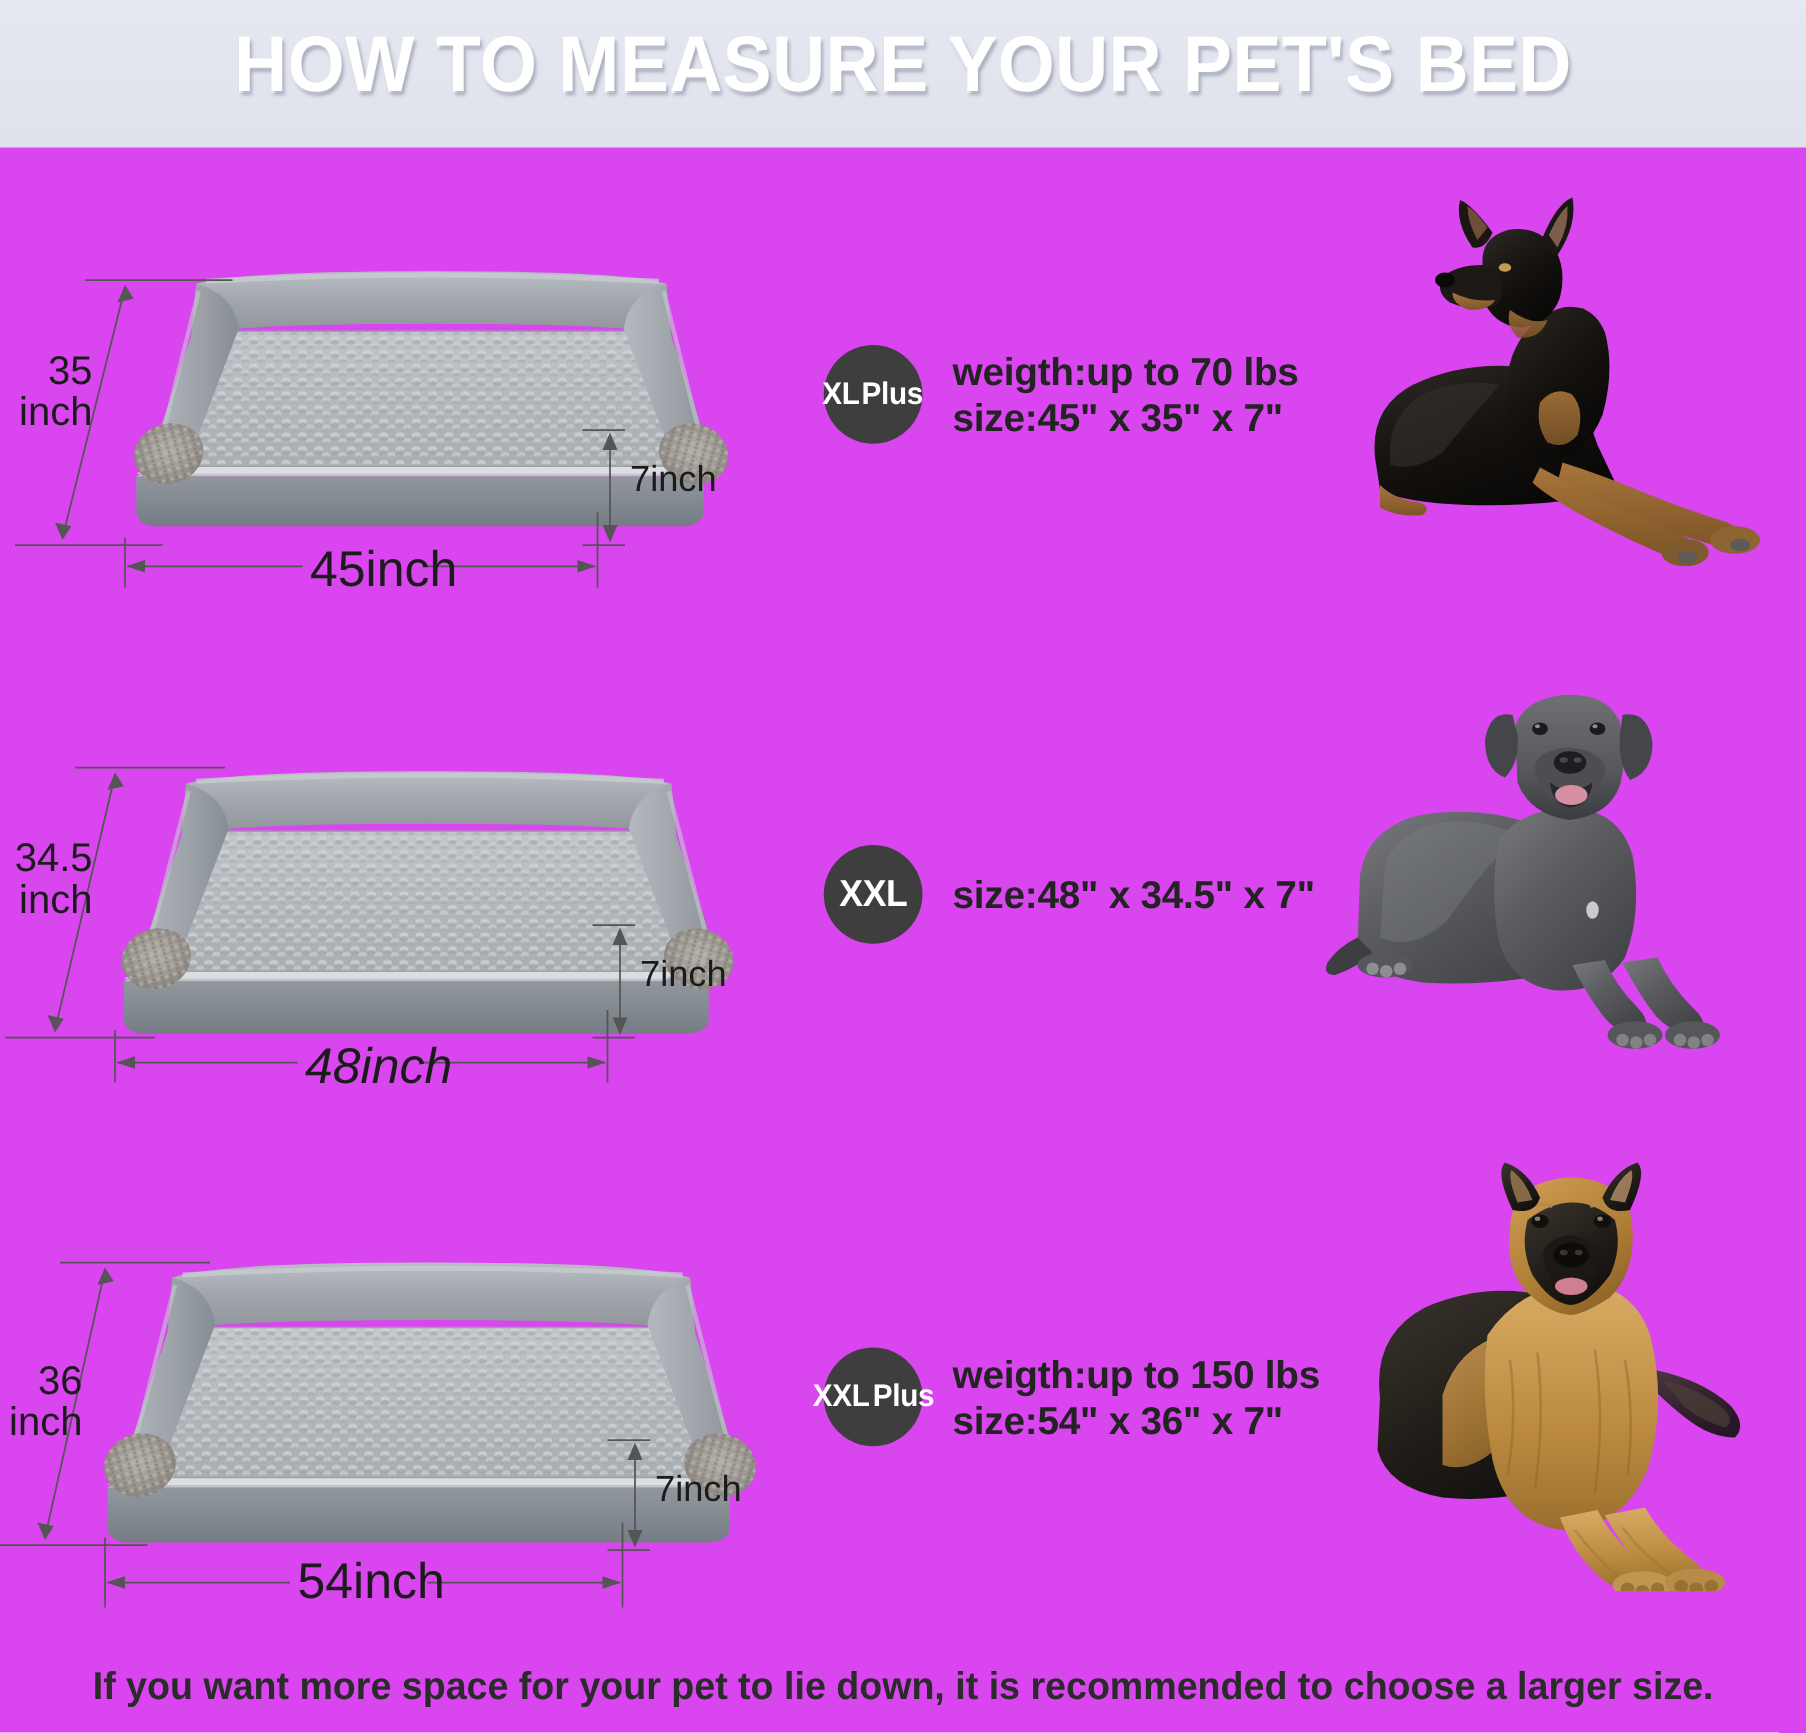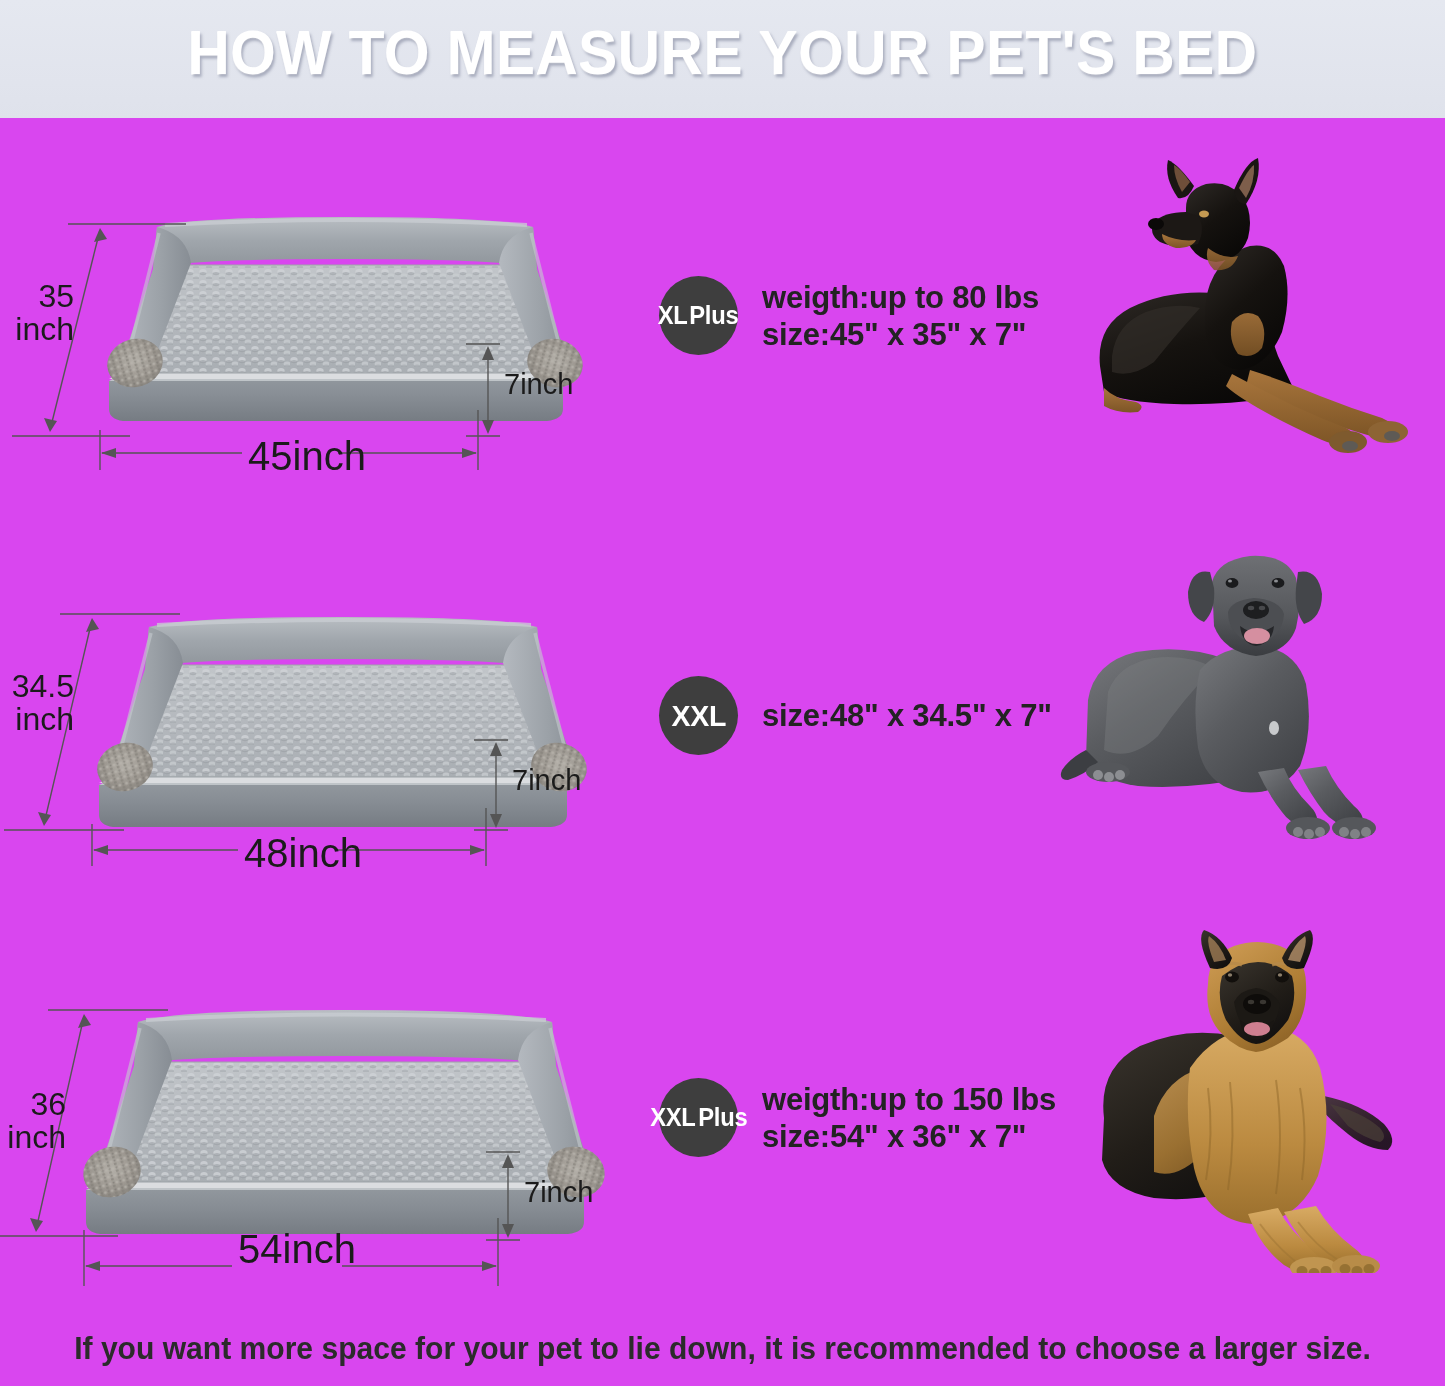--- a/index.html
+++ b/index.html
@@ -220,21 +220,21 @@
 inch</div>
     <div class="dim-label dim-h-label" style="left:248px; top:318px;">45inch</div>
     <div class="dim-label dim-d-label" style="left:504px; top:252px;">7inch</div>
 
     <div class="spec" style="left:659px; top:158px;">
       <div class="badge">
         <span class="badge-line">XL</span>
         <span class="badge-line">Plus</span>
       </div>
       <div class="spec-text">
-        <div>weigth:up to 80 lbs</div>
+        <div>weigth:up to 70 lbs</div>
         <div>size:45" x 35" x 7"</div>
       </div>
     </div>
 
     <div class="dog" style="left:1082px; top:38px; width:352px; height:300px;">
       <svg viewBox="0 0 352 300" style="width:100%;height:100%;">
         <defs>
           <linearGradient id="dobBody" x1="0.2" y1="0" x2="0.8" y2="1">
             <stop offset="0%" stop-color="#2a2622"></stop>
             <stop offset="45%" stop-color="#15120f"></stop>
@@ -366,21 +366,21 @@
         <polygon points="44,308 38,294 51,297"></polygon>
         <polygon points="93,332 108,327 108,337"></polygon>
         <polygon points="485,332 470,327 470,337"></polygon>
         <polygon points="496,224 490,238 502,238"></polygon>
         <polygon points="496,310 490,296 502,296"></polygon>
       </g>
     </svg>
 
     <div class="dim-label dim-v-label" style="left:-10px; top:152px; width:84px;">34.5
 inch</div>
-    <div class="dim-label dim-h-label" style="left:244px; top:315px;">48inch</div>
+    <div class="dim-label dim-h-label" style="left:244px; top:315px;font-style:italic;">48inch</div>
     <div class="dim-label dim-d-label" style="left:512px; top:248px;">7inch</div>
 
     <div class="spec" style="left:659px; top:158px;">
       <div class="badge one-line">
         <span class="badge-line">XXL</span>
       </div>
       <div class="spec-text">
         <div>size:48" x 34.5" x 7"</div>
       </div>
     </div>
@@ -536,21 +536,21 @@
         <polygon points="36,314 30,300 43,303"></polygon>
         <polygon points="85,348 100,343 100,353"></polygon>
         <polygon points="497,348 482,343 482,353"></polygon>
         <polygon points="508,236 502,250 514,250"></polygon>
         <polygon points="508,320 502,306 514,306"></polygon>
       </g>
     </svg>
 
     <div class="dim-label dim-v-label" style="left:-8px; top:170px; width:74px;">36
 inch</div>
-    <div class="dim-label dim-h-label" style="left:238px; top:311px;">54inch</div>
+    <div class="dim-label dim-h-label" style="left:238px; top:327px;">54inch</div>
     <div class="dim-label dim-d-label" style="left:524px; top:260px;">7inch</div>
 
     <div class="spec" style="left:659px; top:160px;">
       <div class="badge">
         <span class="badge-line">XXL</span>
         <span class="badge-line">Plus</span>
       </div>
       <div class="spec-text">
         <div>weigth:up to 150 lbs</div>
         <div>size:54" x 36" x 7"</div>

